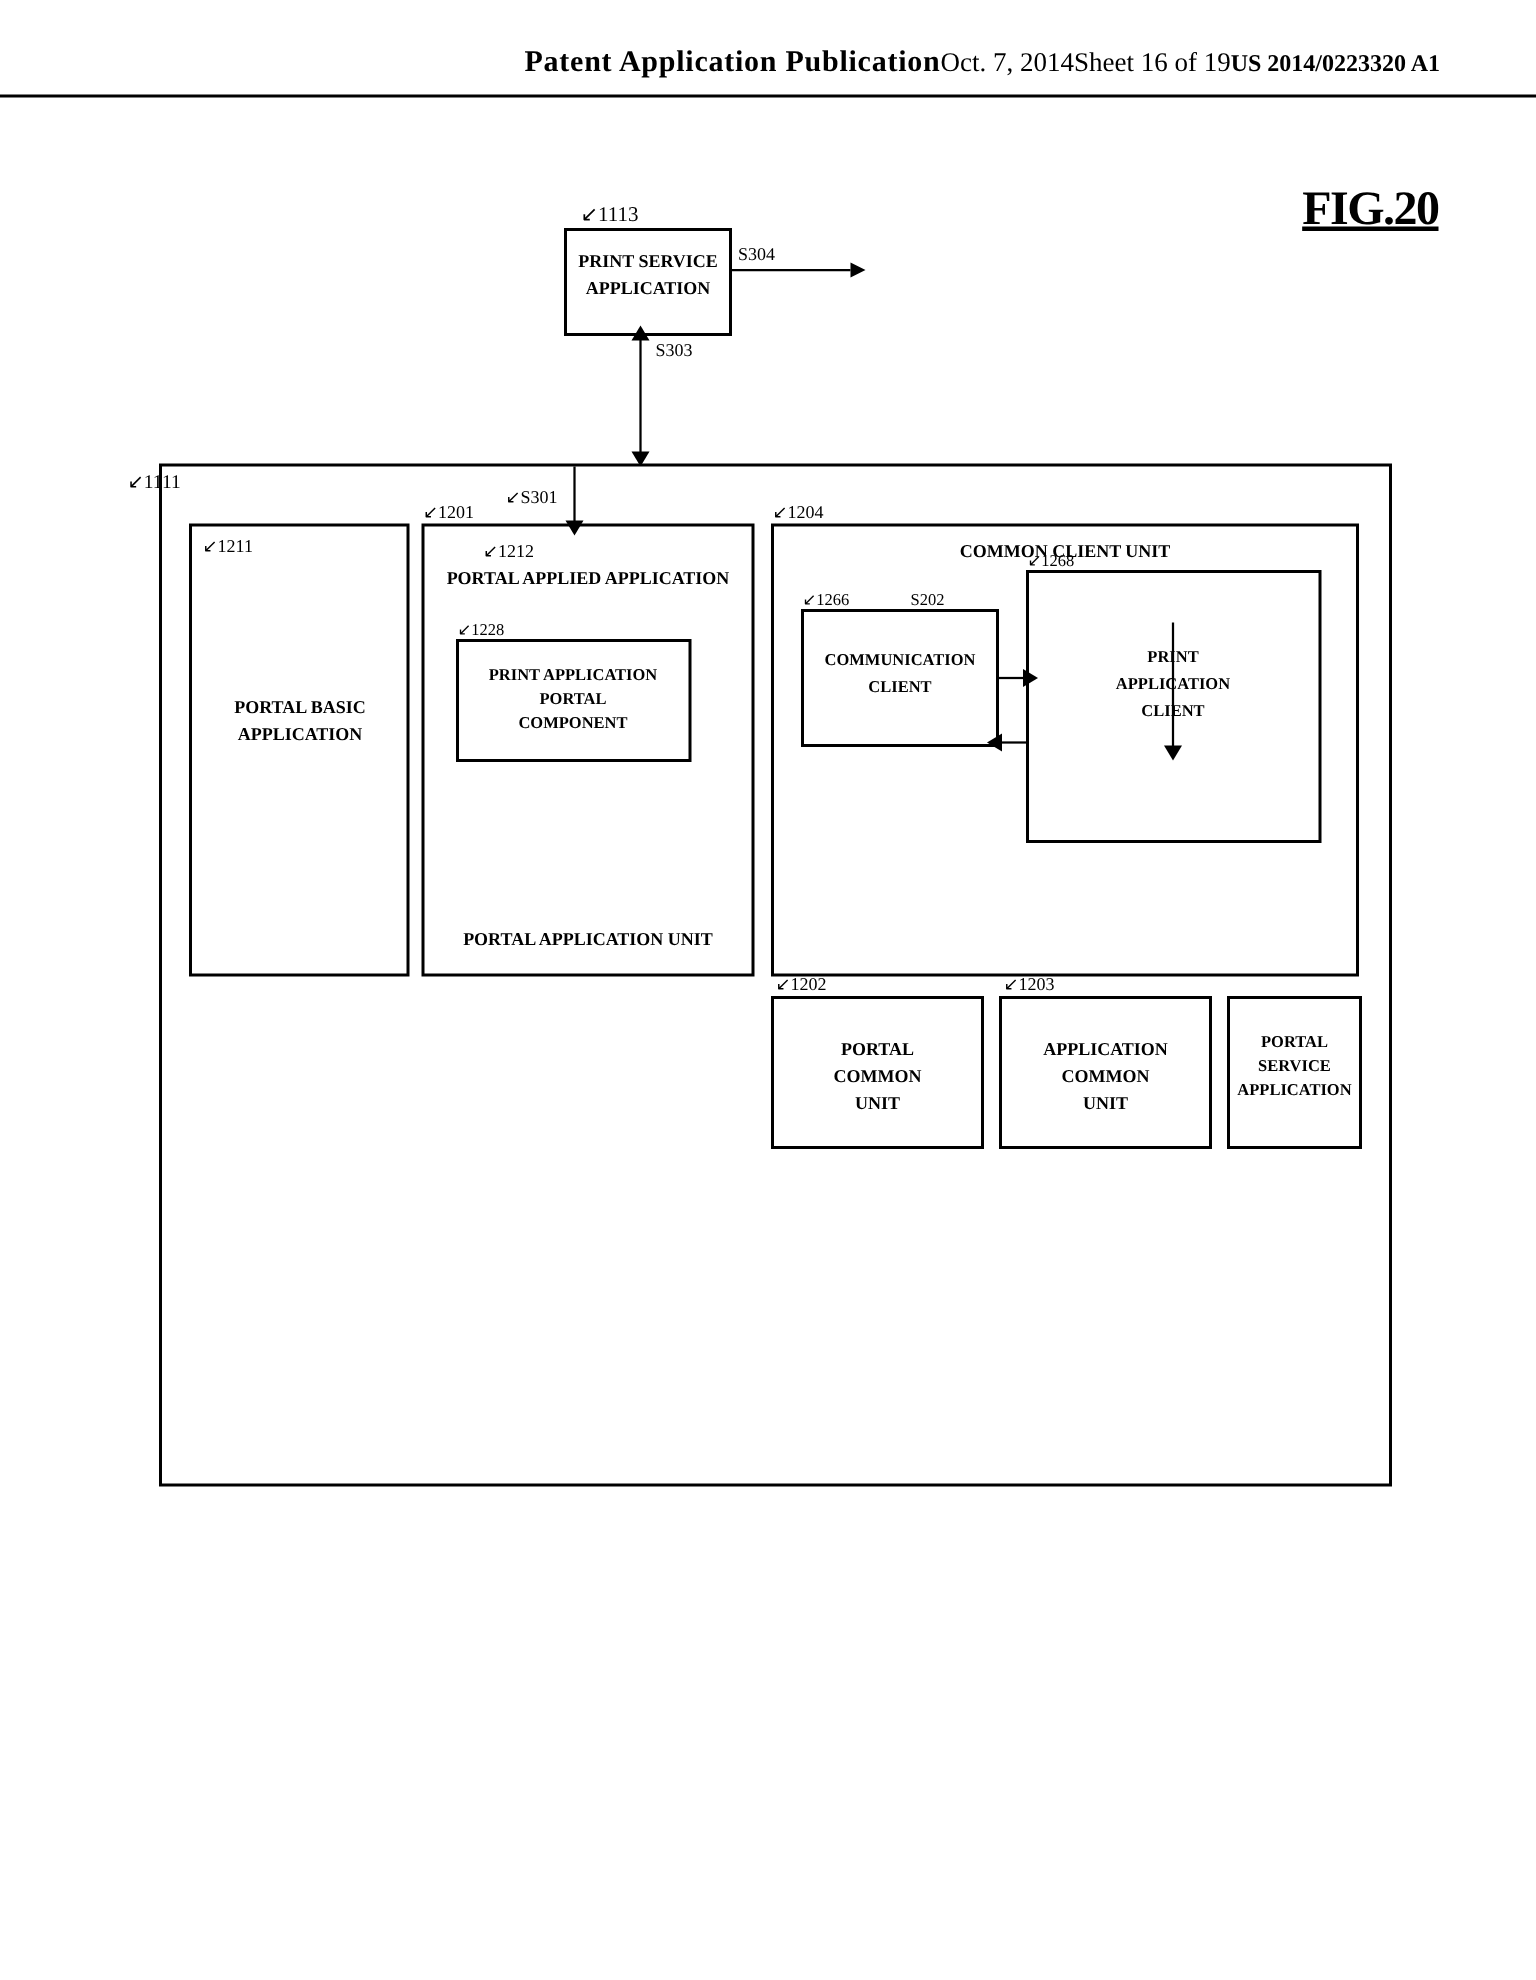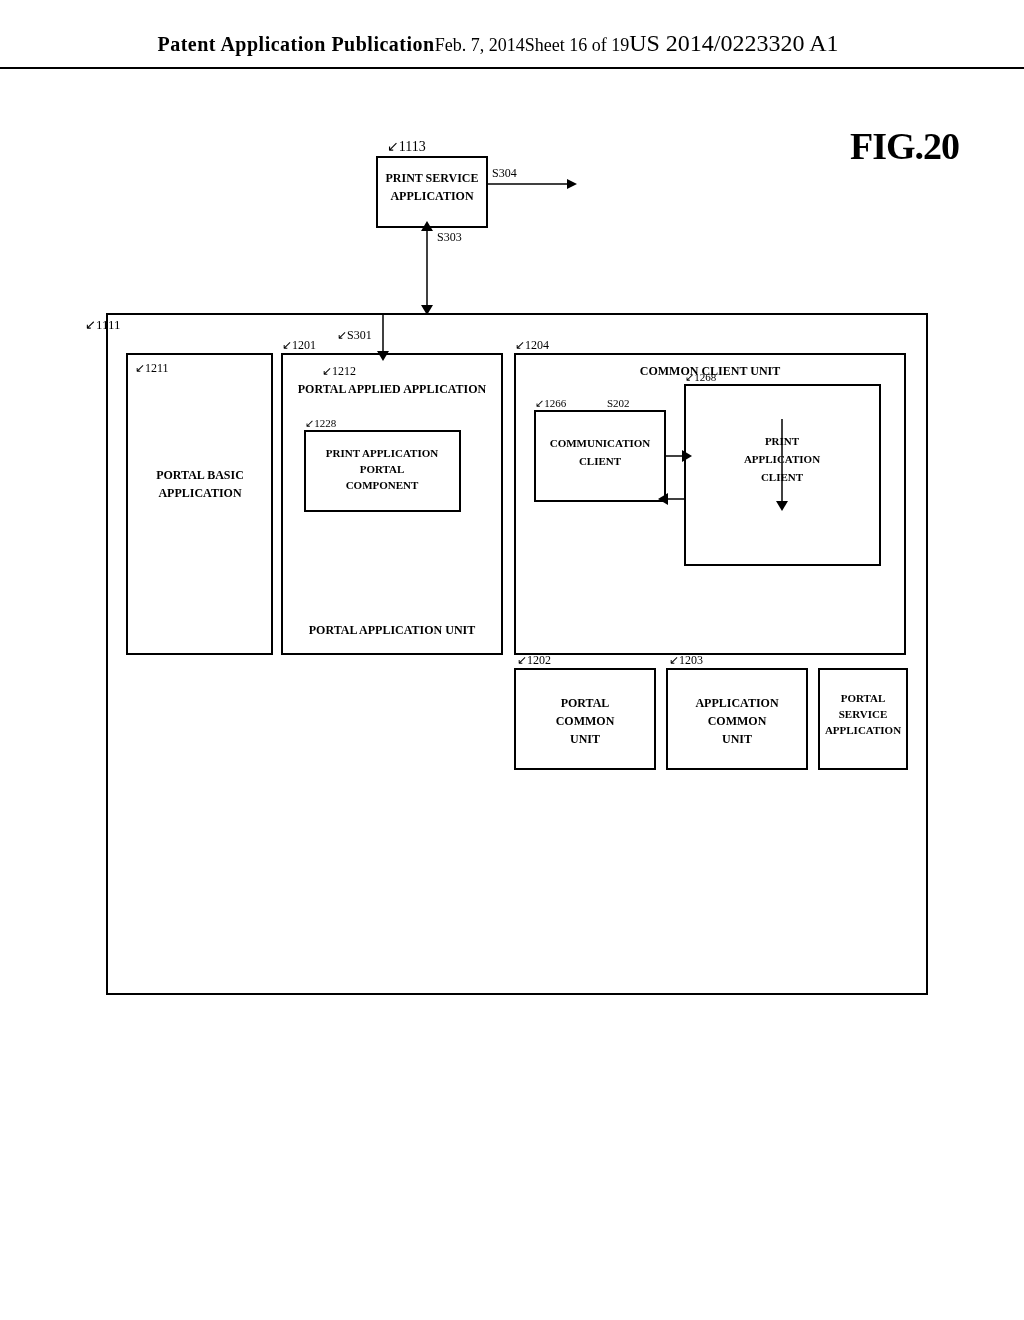--- a/index.html
+++ b/index.html
@@ -8,67 +8,68 @@
       height: 1320px;
       background: #fff;
       font-family: 'Times New Roman', Times, serif;
       overflow: hidden;
       position: relative;
     }
 
     
     .header {
       display: flex;
-      justify-content: center;
+      justify-content: flex-end;
       align-items: baseline;
-      padding: 30px 88px 10px 60px;
+      padding: 30px 64px 10px 60px;
       border-bottom: 2px solid #000;
     }
     .header-left {
       font-weight: bold;
       font-size: 20px;
       letter-spacing: 0.5px;
     }
     .header-center {
       font-size: 18px;
     }
     .header-right {
-      font-size: 24px;
-      font-weight: normal;
+      font-size: 16px;
+      font-weight: bold;
     }
 
     
     .main {
       padding: 40px 60px;
       position: relative;
     }
 
     
     .fig-label {
       position: absolute;
       right: 65px;
       top: 55px;
-      font-size: 38px;
+      font-size: 32px;
       font-weight: bold;
       letter-spacing: -1px;
+      text-decoration: underline;
     }
 
     
     .full-diagram {
       position: relative;
       width: 870px;
       margin: 0 auto;
     }
   </style>
 </head>
 <body>
 
 <div class="header">
   <span class="header-left">Patent Application Publication</span>
-  <span class="header-center">Feb. 7, 2014</span>
+  <span class="header-center">Oct. 7, 2014</span>
   <span class="header-center">Sheet 16 of 19</span>
   <span class="header-right">US 2014/0223320 A1</span>
 </div>
 
 <div class="main">
 
   <div class="fig-label">FIG.20</div>
 
   <div class="full-diagram">
     <svg width="870" height="1170" viewBox="0 0 870 1170" xmlns="http://www.w3.org/2000/svg">

